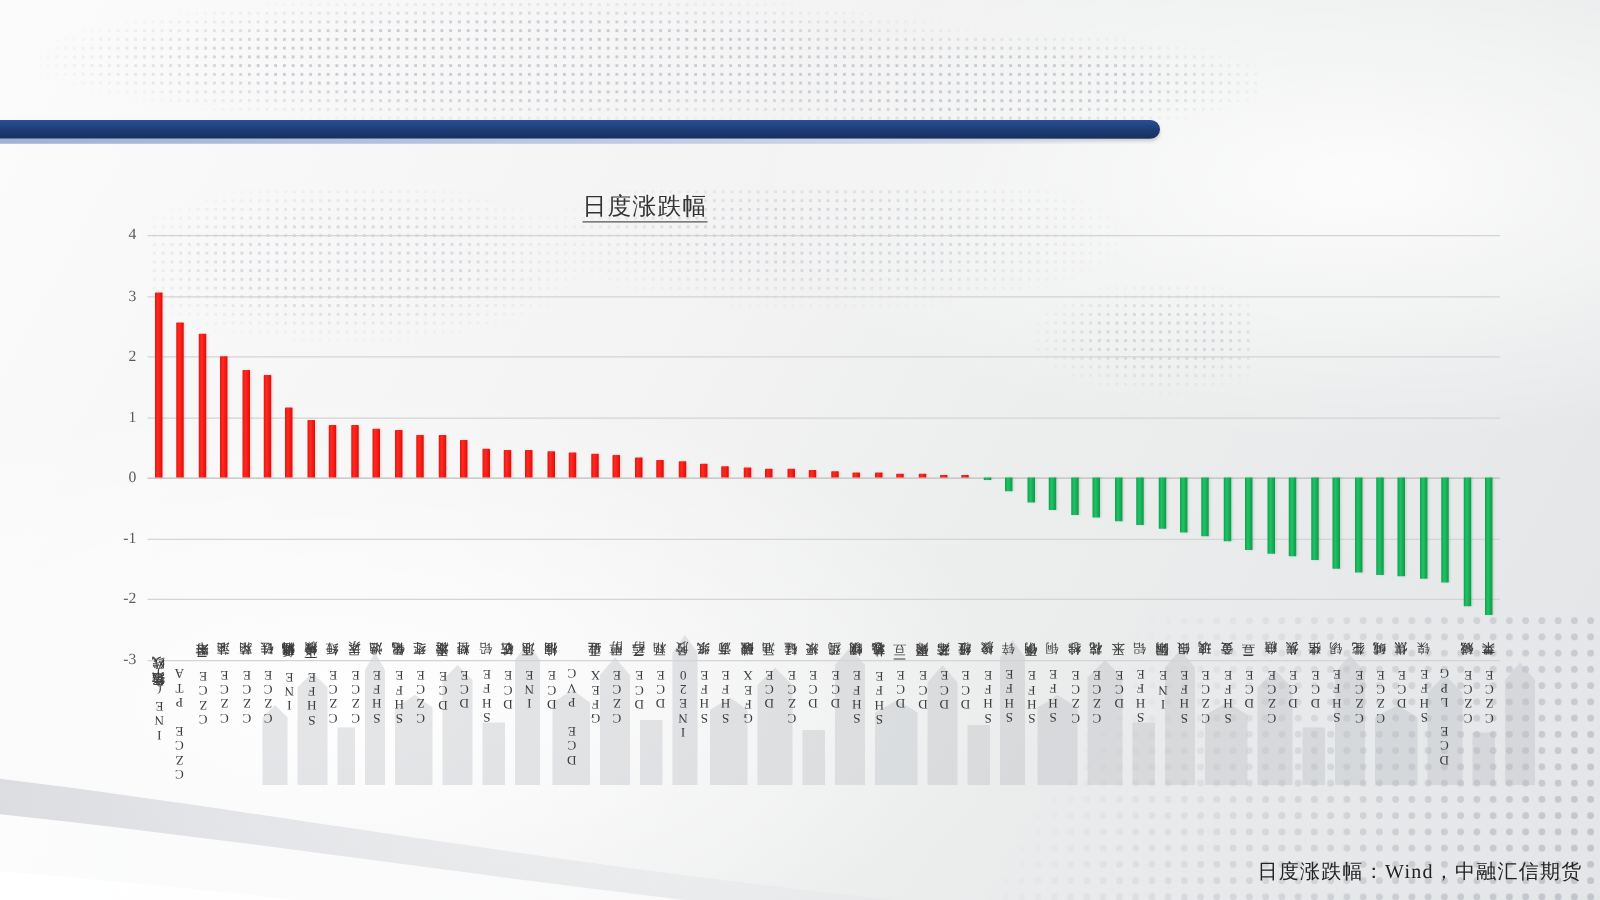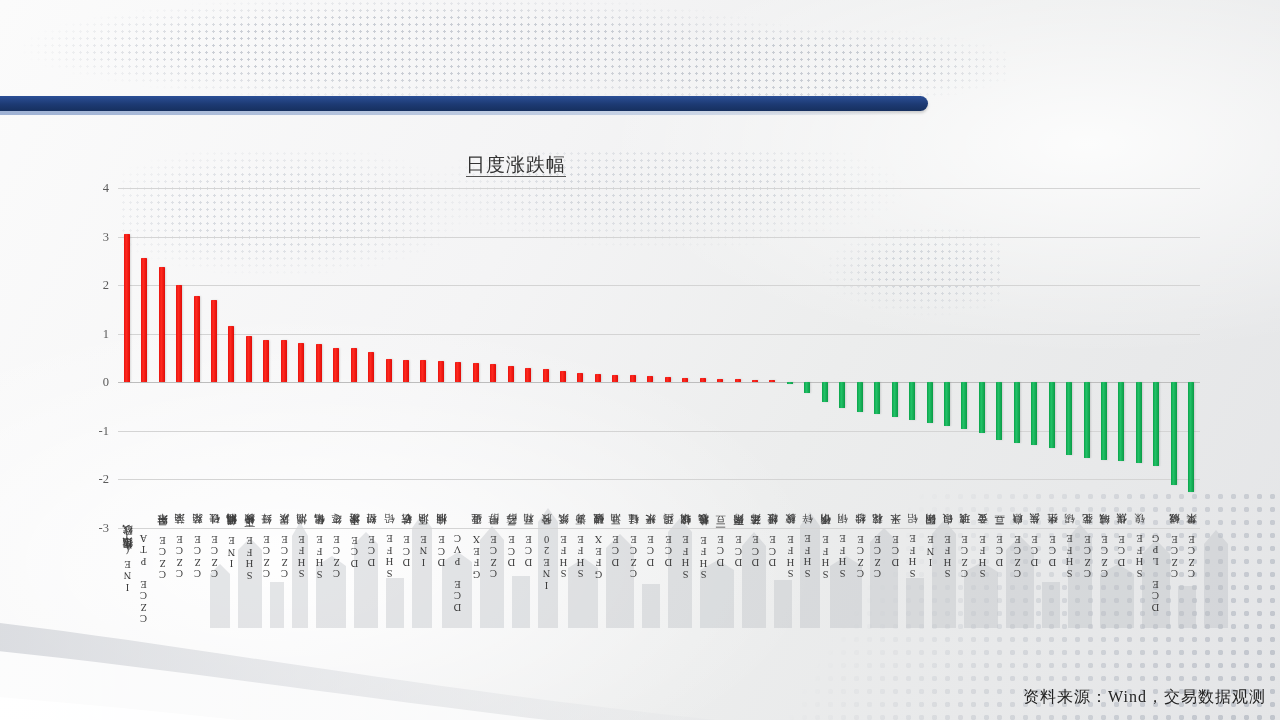--- a/index.html
+++ b/index.html
@@ -322,14 +322,14 @@
         <div class="xlabel" style="left: 962.565px;">CZCE花生</div>
         <div class="xlabel" style="left: 980.016px;">CZCE纯碱</div>
         <div class="xlabel" style="left: 997.468px;">DCE焦煤</div>
         <div class="xlabel" style="left: 1014.92px;">SHFE镍</div>
         <div class="xlabel" style="left: 1032.37px;">DCE LPG</div>
         <div class="xlabel" style="left: 1049.82px;">CZCE烧碱</div>
         <div class="xlabel" style="left: 1067.27px;">CZCE苹果</div>
       </div>
   </div>
 
-  <div class="source">资料来源：Wind，交易数据观测</div>
+  <div class="source">日度涨跌幅：Wind，中融汇信期货</div>
 </div>
 
 </body></html>

